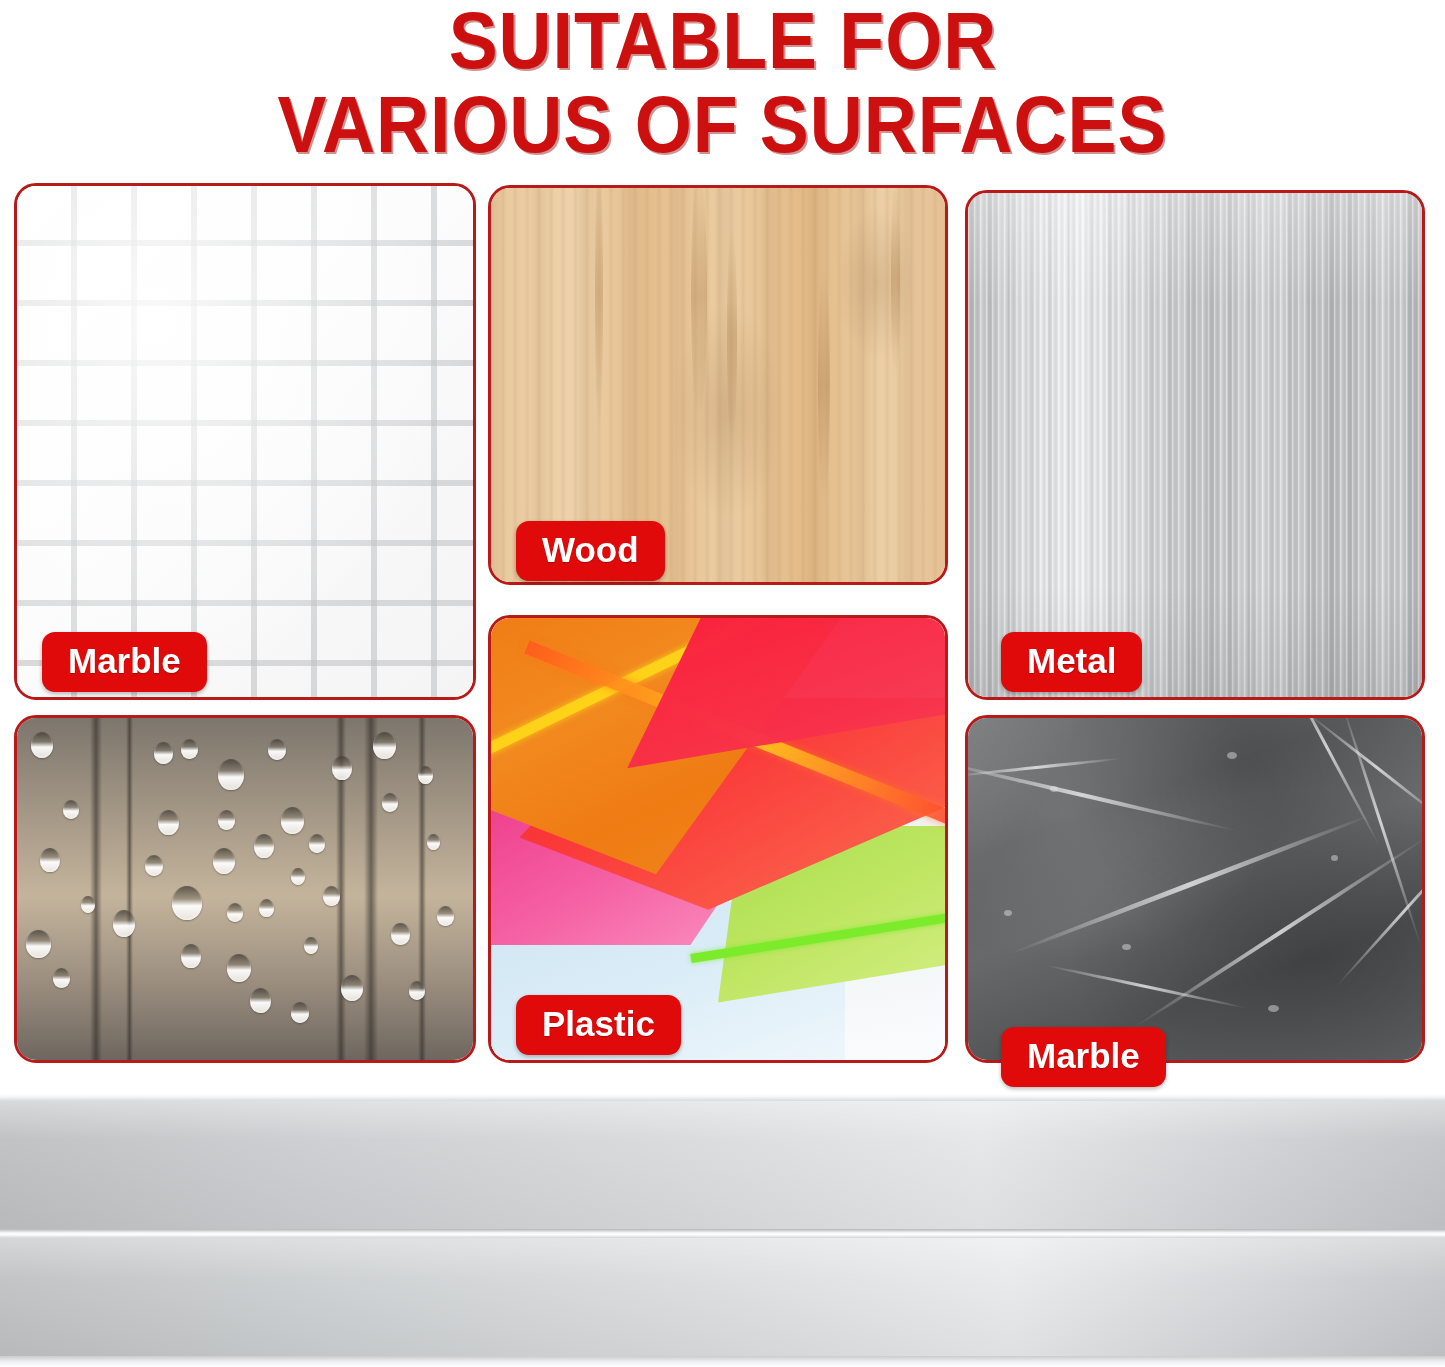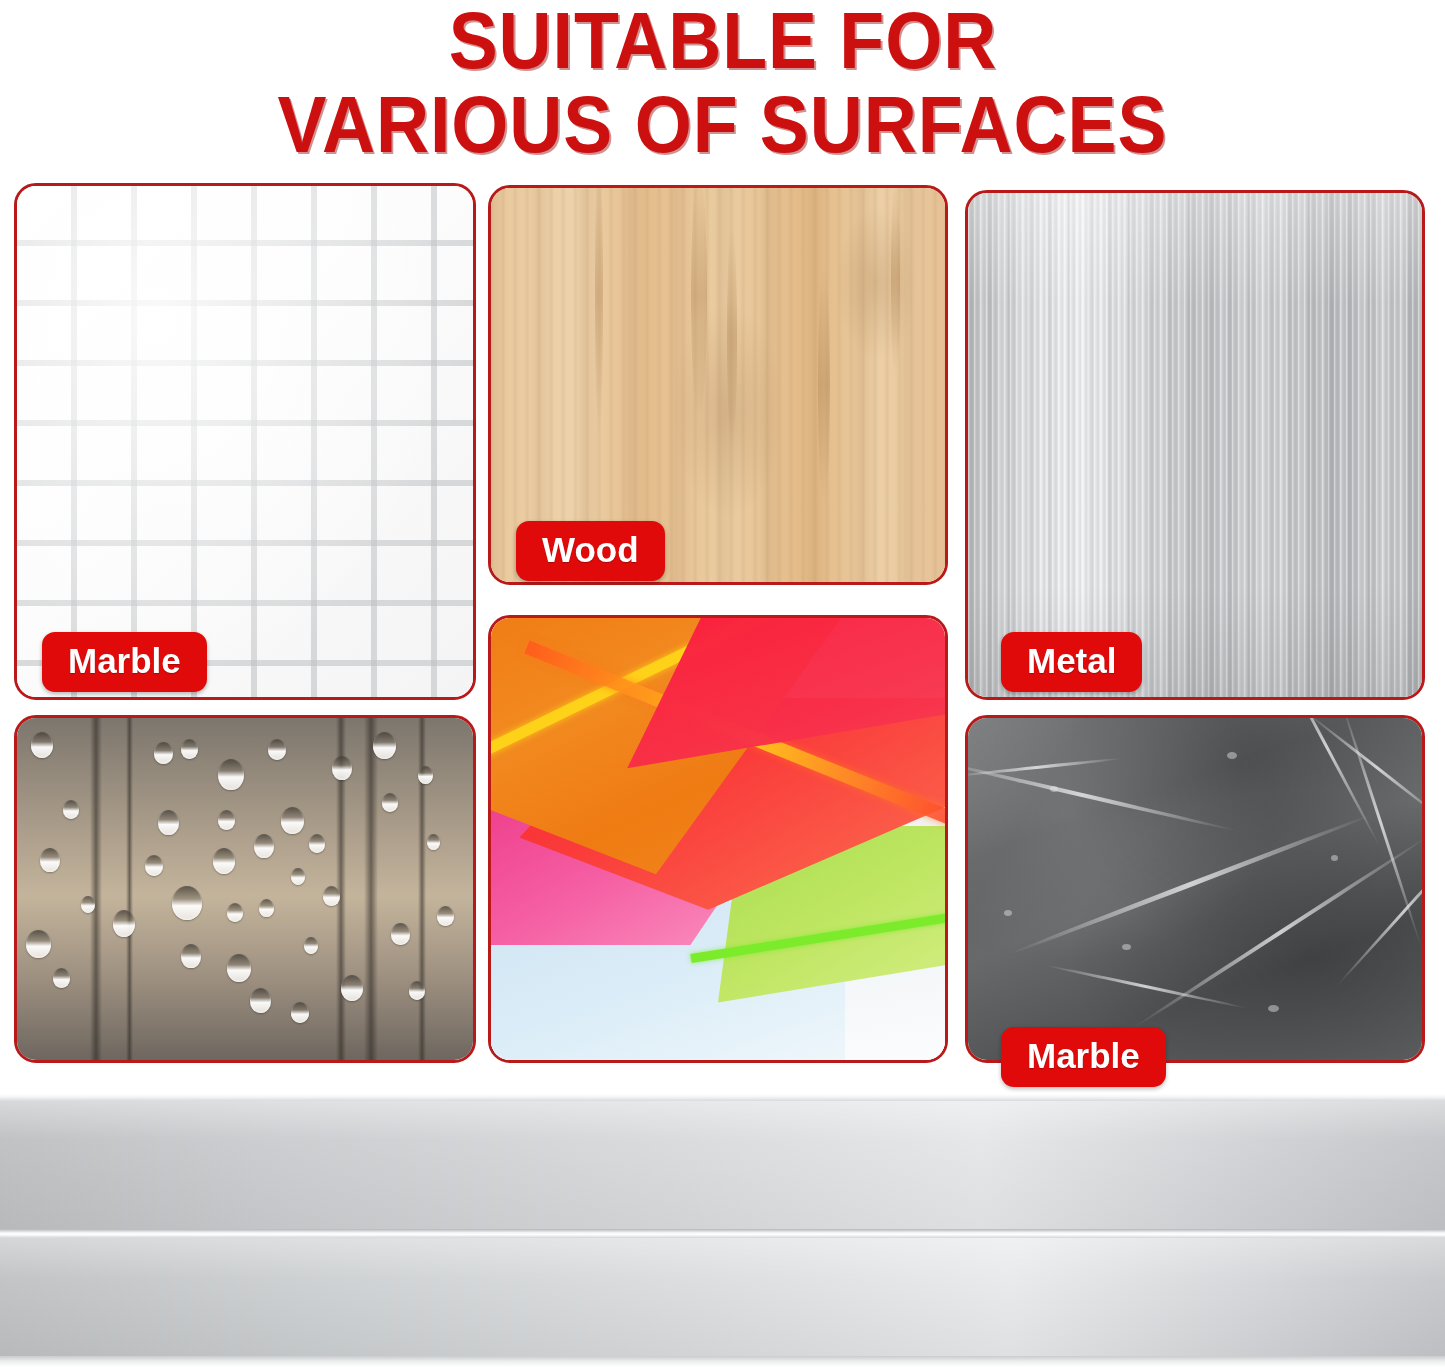--- a/index.html
+++ b/index.html
@@ -318,20 +318,21 @@
       <div class="pl-layer" style="left:8%;top:5%;width:106%;height:14px;
            background:linear-gradient(to right,#ff5a1e,#ffd21a,#ff3b30);
            transform:rotate(22deg);transform-origin:left center;opacity:0.9;
            box-shadow:0 0 8px rgba(255,120,30,0.7);"></div>
 
       <div class="pl-layer" style="left:30%;top:0;width:90%;height:34%;
            background:linear-gradient(160deg,#fa1b3c 0%,#f8304a 60%,#f5455a 100%);
            clip-path:polygon(18% 0,100% 0,100% 54%,0 100%);opacity:0.96;"></div>
     </div>
   </div>
+  <div class="badge" id="badge-plastic">Plastic</div>
 
   <div class="panel" id="panel-marble">
     <div class="panel-surface marble-surface">
       <div class="vein" style="left:-10%;top:22%;width:70%;height:4px;transform:rotate(13deg);"></div>
       <div class="vein" style="left:6%;top:48%;width:86%;height:5px;transform:rotate(-21deg);"></div>
       <div class="vein" style="left:30%;top:62%;width:78%;height:4px;transform:rotate(-33deg);"></div>
       <div class="vein" style="left:54%;top:8%;width:50%;height:3px;transform:rotate(62deg);"></div>
       <div class="vein" style="left:62%;top:30%;width:58%;height:3px;transform:rotate(72deg);"></div>
       <div class="vein" style="left:-4%;top:14%;width:38%;height:3px;transform:rotate(-6deg);"></div>
       <div class="vein" style="left:70%;top:14%;width:40%;height:3px;transform:rotate(38deg);"></div>

